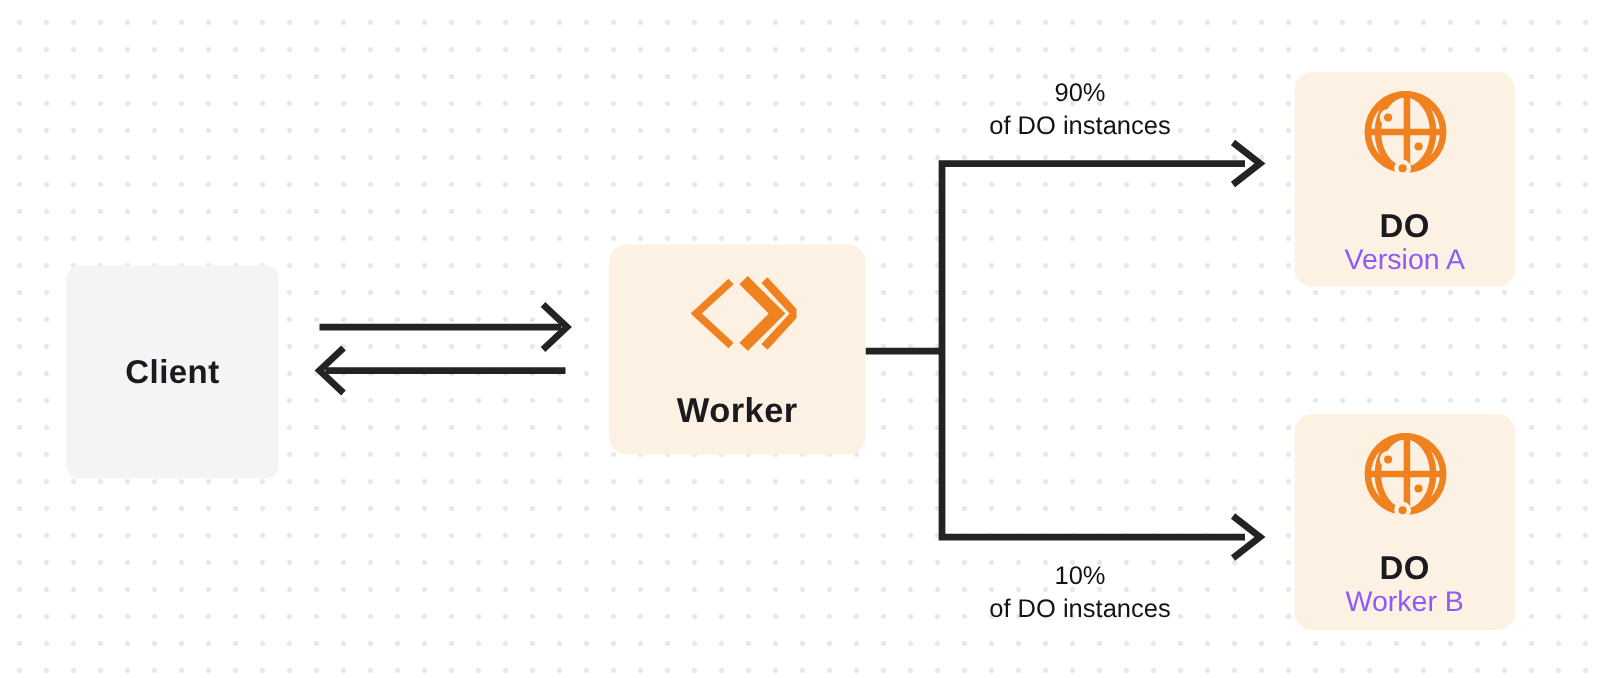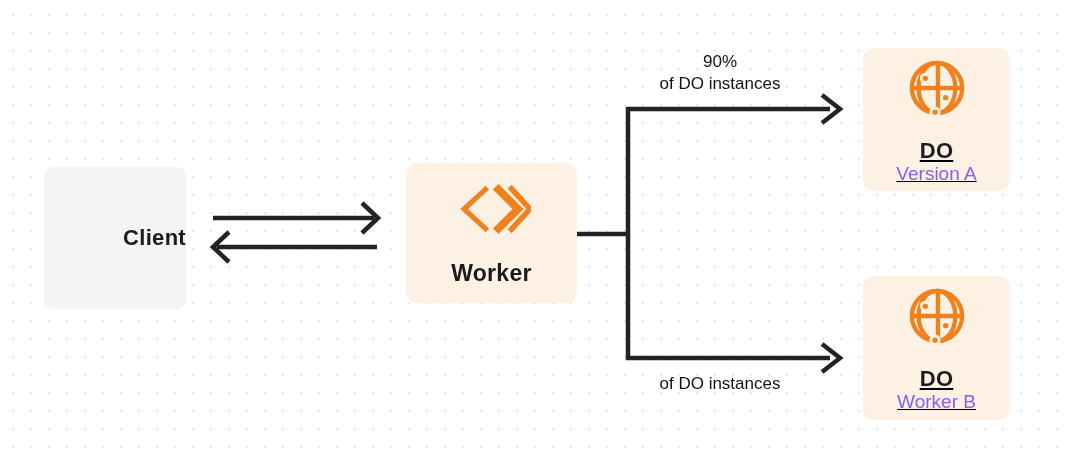--- a/index.html
+++ b/index.html
@@ -6,23 +6,23 @@
   .canvas{
     position:relative;width:1072px;height:452px;overflow:hidden;
     background-color:#ffffff;
     background-image:radial-gradient(circle,#e8e8ea 1.5px,rgba(255,255,255,0) 1.6px);
     background-size:18px 18px;background-position:4px 6px;
     font-family:"Liberation Sans",sans-serif;
   }
   .wires{position:absolute;left:0;top:0;}
   .wires path,.wires polyline{fill:none;stroke:#232323;stroke-width:4.5;stroke-linejoin:miter;stroke-linecap:butt;}
   .node{position:absolute;display:flex;flex-direction:column;align-items:center;border-radius:12px;box-sizing:border-box;}
-  .client{left:44px;top:167px;width:142px;height:142px;background:#F4F4F6;border-radius:9px;justify-content:center;align-items:flex-end;}
+  .client{left:44px;top:177px;width:142px;height:142px;background:#F4F4F6;border-radius:9px;justify-content:center;}
   .worker{left:406px;top:163px;width:171px;height:140px;background:#FCF1E3;padding-top:20px;}
-  .do{left:863px;width:147px;background:#FCF1E3;padding-top:11px;text-decoration:underline;}
+  .do{left:863px;width:147px;background:#FCF1E3;padding-top:11px;}
   .do-a{top:48px;height:143px;}
   .do-b{top:276px;height:144px;}
   .node-title{font-weight:700;font-size:22px;line-height:24px;color:#1B1B1F;letter-spacing:.3px;}
   .worker .node-title{margin-top:26px;font-size:23px;}
   .do .node-title{margin-top:22px;}
   .do-sub{font-size:19px;line-height:22px;color:#8b5cf6;}
   .split-label{position:absolute;width:220px;text-align:center;font-weight:400;font-size:17px;line-height:22px;color:#141414;}
   .label-a{left:610px;top:51px;}
   .label-b{left:610px;top:373px;}
   .icon{display:block;}
@@ -44,20 +44,21 @@
     <polyline points="822,95 840,109 822,123"></polyline>
     <polyline points="822,344 840,358 822,372"></polyline>
   </svg>
 
   <div class="split-label label-a">
     <div>90%</div>
     <div>of DO instances</div>
   </div>
 
   <div class="split-label label-b">
+    <div>10%</div>
     <div>of DO instances</div>
   </div>
 
   <div class="node client">
     <span class="node-title">Client</span>
   </div>
 
   <div class="node worker">
     <svg class="icon" width="78" height="52" viewBox="0 0 84 56">
       <g fill="none" stroke="#F0811F">

